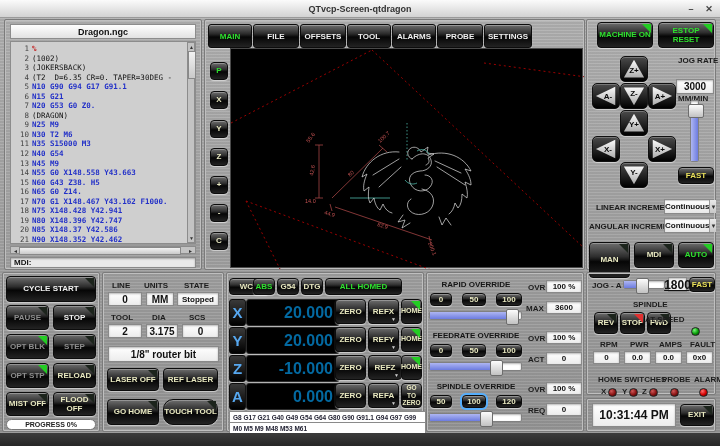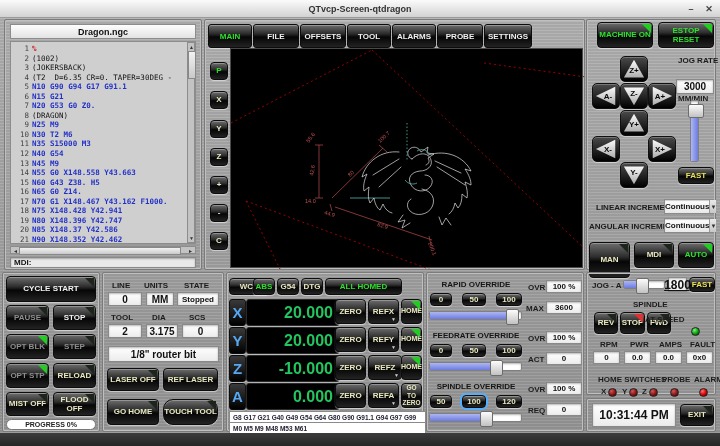--- a/index.html
+++ b/index.html
@@ -83,21 +83,21 @@
   .tri.down{clip-path:polygon(50% 96%,4% 8%,96% 8%);}
   .tri.left{clip-path:polygon(4% 50%,92% 4%,92% 96%);}
   .tri.right{clip-path:polygon(96% 50%,8% 4%,8% 96%);}
   .jlab{position:absolute;width:100%;text-align:center;font-size:8px;font-weight:bold;color:#0a0a0a;}
   
   .axisbtn{position:absolute;display:flex;align-items:center;justify-content:center;
            background:linear-gradient(#3a3a3a,#000);border:1px solid #0c0c0c;border-radius:3px;
            color:#57a8f0;font-size:15px;font-weight:bold;box-shadow:0 1px 1px rgba(255,255,255,.4);}
   .droval{position:absolute;background:#000;border:1px solid #2a2a2a;border-radius:3px;
           display:flex;align-items:center;justify-content:flex-end;padding-right:6px;
-          color:#22c55e;font-size:16px;font-weight:bold;box-shadow:0 1px 1px rgba(255,255,255,.35);}
+          color:#0369a1;font-size:16px;font-weight:bold;box-shadow:0 1px 1px rgba(255,255,255,.35);}
   .statusline{position:absolute;background:#fff;border:1px solid #8a8a8a;display:flex;align-items:center;
               padding-left:3px;font-size:6.5px;font-weight:bold;color:#223;white-space:nowrap;overflow:hidden;}
   .ovr-title{position:absolute;font-size:8px;font-weight:bold;color:#151515;text-align:center;}
   .smallarrow{position:absolute;right:2px;bottom:1px;font-size:5px;color:#cfcfcf;line-height:5px;}
   .bottomstrip{left:0;top:433px;width:720px;height:13px;background:linear-gradient(#3c3c3c,#262626);}
   .progress{background:#fff;border:1px solid #777;border-radius:6px;display:flex;align-items:center;
             justify-content:center;font-size:7px;font-weight:bold;color:#222;}
 </style>
 </head>
 <body>

